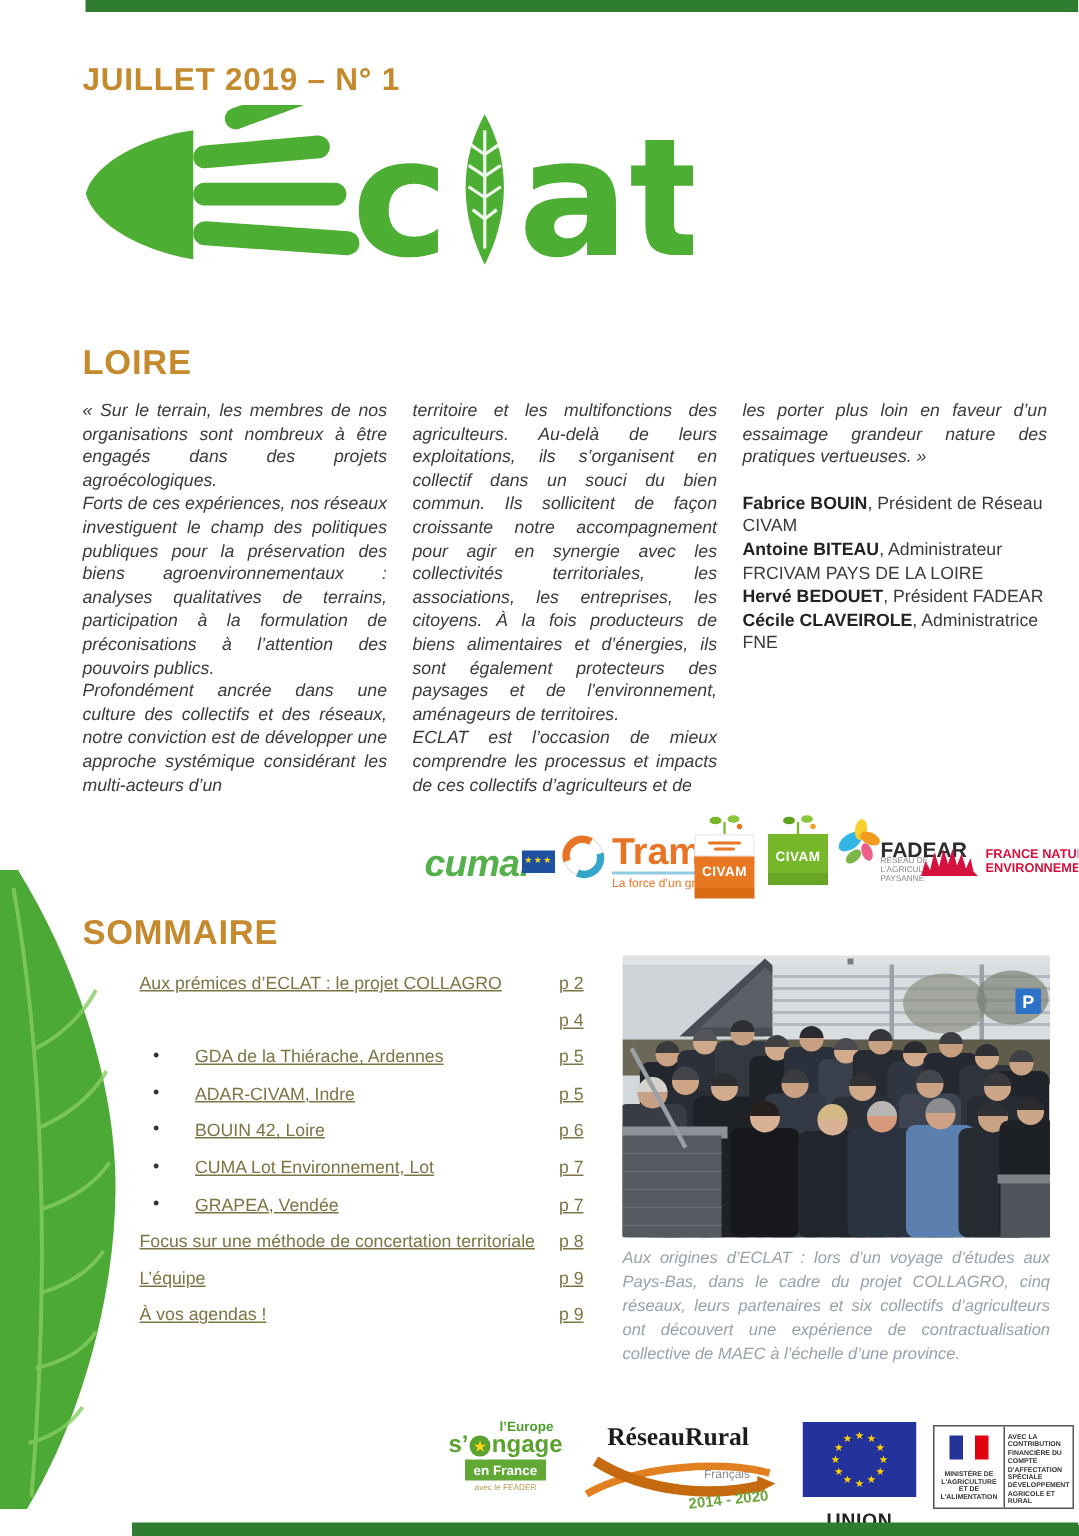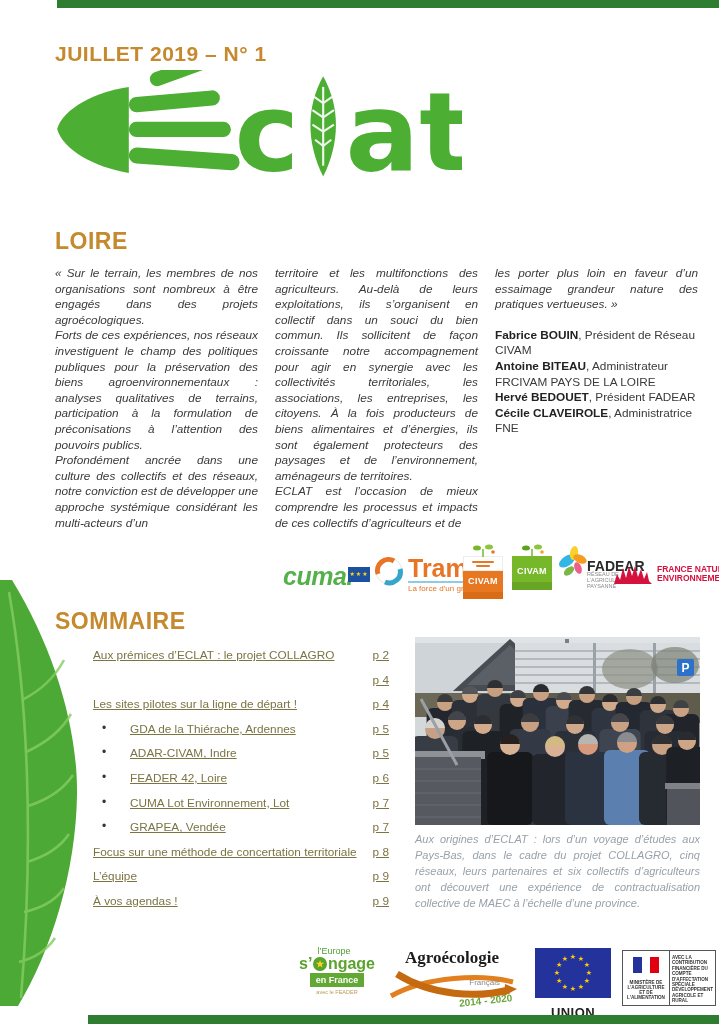--- a/index.html
+++ b/index.html
@@ -57,21 +57,21 @@
   .toc-label{font-size:11.8px;color:#7c7443;text-decoration:underline;white-space:nowrap;cursor:pointer;}
   .toc-page{margin-left:auto;font-size:11.8px;color:#7c7443;text-decoration:underline;cursor:pointer;}
   
   .photo{position:absolute;left:415px;top:637px;width:285px;height:188px;overflow:hidden;}
   .caption{position:absolute;left:415px;top:831px;width:285px;font-size:11px;line-height:16px;
            font-style:italic;color:#99a1a9;text-align:justify;}
   
   .leaf{position:absolute;left:0;top:580px;}
   
   .f-europe{position:absolute;left:299px;top:946px;width:76px;text-align:center;}
-  .f-e-top{font-size:9px;color:#4d9e2f;font-weight:400;text-align:center;padding-right:6px;}
+  .f-e-top{font-size:9px;color:#4d9e2f;font-weight:700;text-align:right;padding-right:6px;}
   .f-e-main{font-size:16px;font-weight:800;color:#5aa32e;display:flex;align-items:center;
             justify-content:center;line-height:16px;}
   .star-circle{width:14px;height:14px;border-radius:50%;background:#5aa32e;display:inline-flex;
                align-items:center;justify-content:center;margin:0 1px;}
   .star-circle::before{content:"★";color:#ffd617;font-size:9px;line-height:14px;}
   .f-e-banner{background:#61a834;color:#fff;font-size:9px;font-weight:700;width:54px;margin:1px auto 0;
               padding:2px 0;}
   .f-e-sub{font-size:5.5px;color:#b99b56;margin-top:2px;}
   .f-rr{position:absolute;left:386px;top:948px;width:132px;text-align:center;}
   .f-rr-name{font-family:"Liberation Serif",serif;font-size:17px;font-weight:700;color:#1c1c1c;}
@@ -235,41 +235,36 @@
 
         <span class="toc-label">Aux prémices d’ECLAT : le projet COLLAGRO</span>
         <span class="toc-page">p 2</span>
       </div>
 
       <div class="toc-row">
 
         <span class="toc-page">p 4</span>
       </div>
 
-      <div class="toc-row">
-
-        <span class="toc-label">Les sites pilotes sur la ligne de départ !</span>
-        <span class="toc-page">p 4</span>
-      </div>
 
       <div class="toc-row sub">
         <span class="bullet">•</span>
         <span class="toc-label">GDA de la Thiérache, Ardennes</span>
         <span class="toc-page">p 5</span>
       </div>
 
       <div class="toc-row sub">
         <span class="bullet">•</span>
         <span class="toc-label">ADAR-CIVAM, Indre</span>
         <span class="toc-page">p 5</span>
       </div>
 
       <div class="toc-row sub">
         <span class="bullet">•</span>
-        <span class="toc-label">FEADER 42, Loire</span>
+        <span class="toc-label">BOUIN 42, Loire</span>
         <span class="toc-page">p 6</span>
       </div>
 
       <div class="toc-row sub">
         <span class="bullet">•</span>
         <span class="toc-label">CUMA Lot Environnement, Lot</span>
         <span class="toc-page">p 7</span>
       </div>
 
       <div class="toc-row sub">
@@ -415,21 +410,21 @@
     <div class="f-e-main">
         <span>s’</span>
         <span class="star-circle"></span>
         <span>ngage</span>
       </div>
     <div class="f-e-banner">en France</div>
     <div class="f-e-sub">avec le FEADER</div>
   </div>
 
   <div class="f-rr">
-    <div class="f-rr-name">Agroécologie</div>
+    <div class="f-rr-name">RéseauRural</div>
     <svg width="130" height="34" viewBox="0 0 130 34">
       <path d="M4,28 C40,8 95,6 126,14" stroke="#e2801f" stroke-width="5" fill="none"></path>
       <path d="M10,6 C45,28 90,30 122,22" stroke="#c56a0e" stroke-width="7" fill="none"></path>
       <polygon points="118,16 130,21 117,28" fill="#c56a0e"></polygon>
     </svg>
     <div class="f-rr-sub">Français</div>
     <div class="f-rr-years">2014 - 2020</div>
   </div>
 
   <div class="f-eu">

